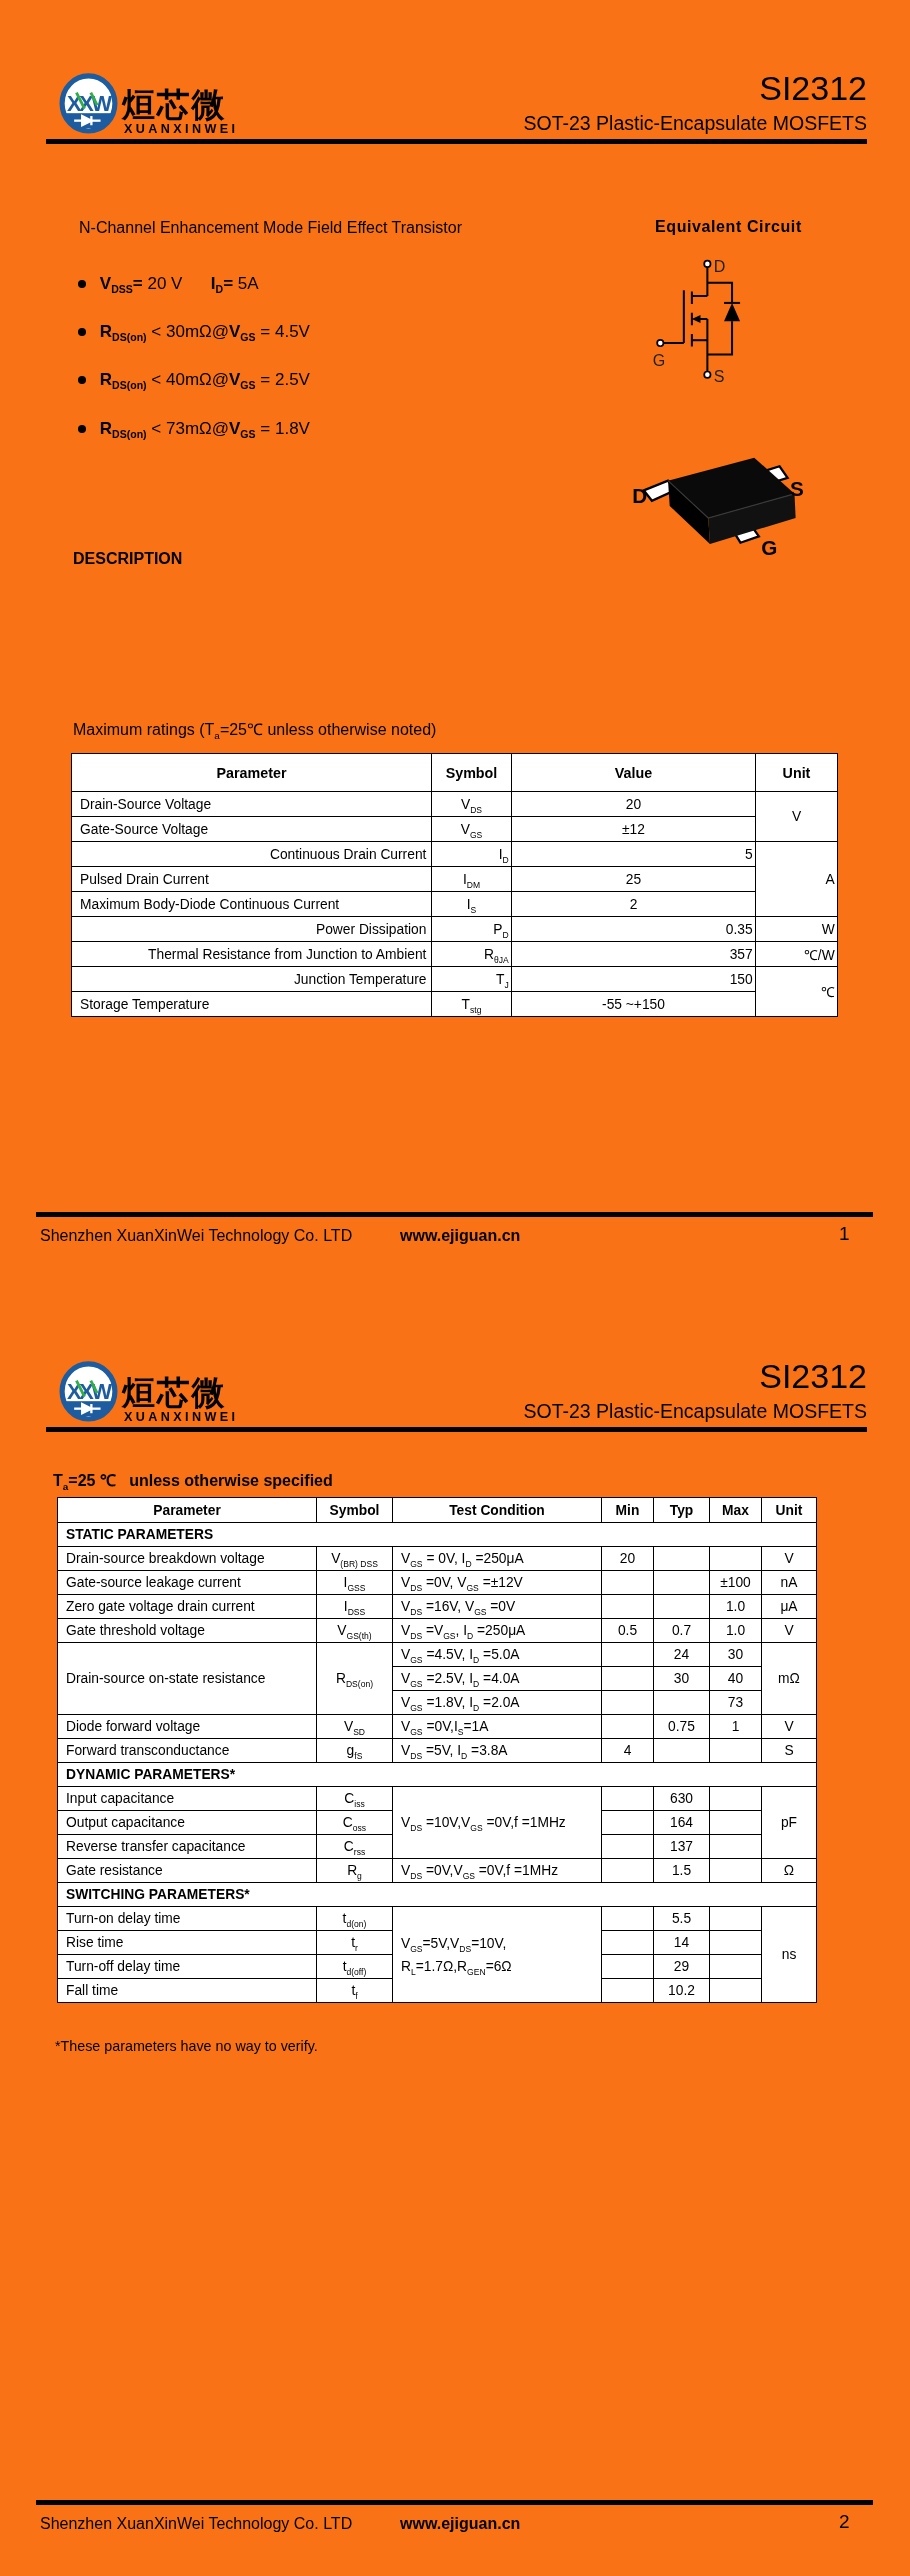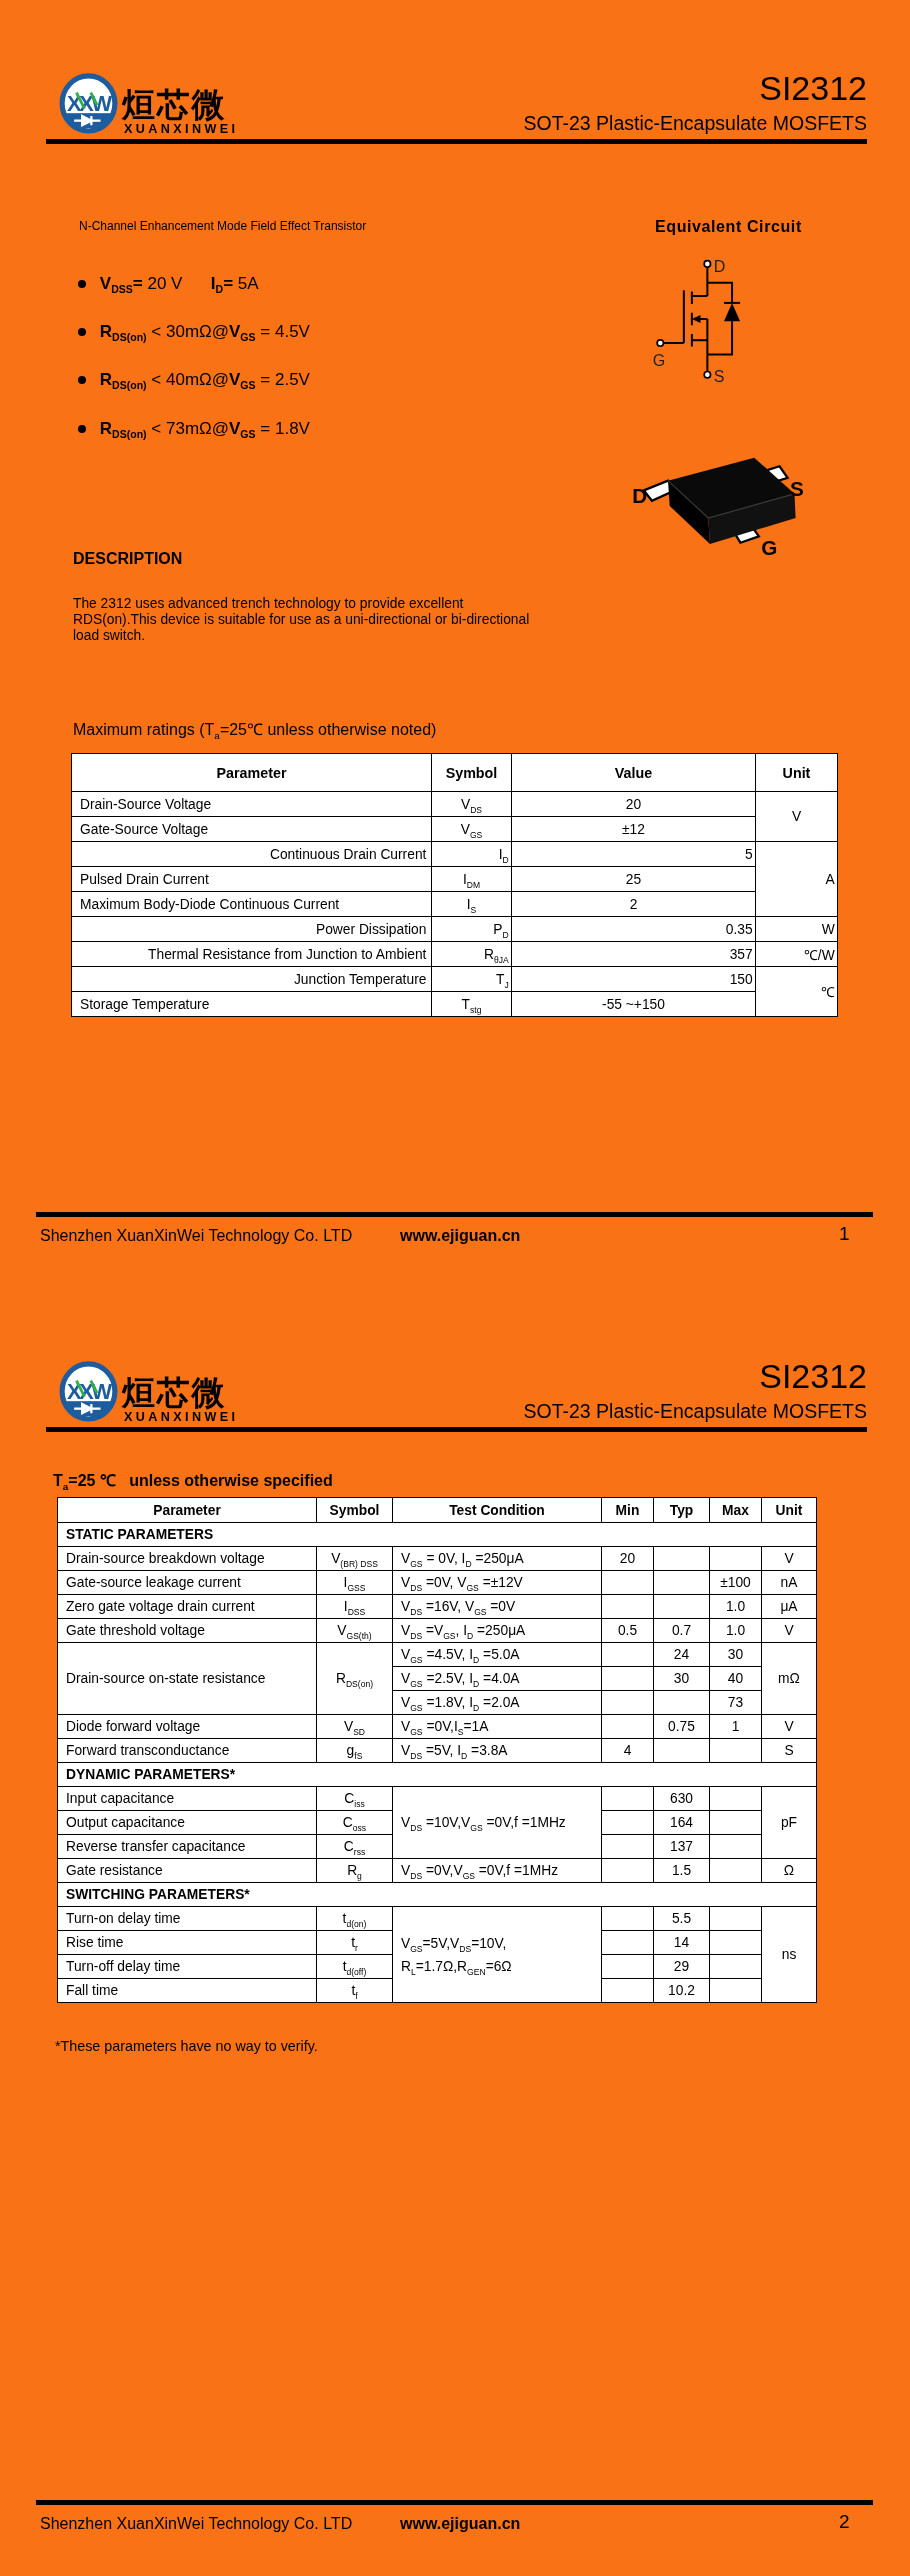--- a/index.html
+++ b/index.html
@@ -9,21 +9,21 @@
 
   
   .logo-svg { position:absolute; left:59px; top:73px; }
   .brand-cn { position:absolute; left:122px; top:63px; font-size:33px; font-weight:700; letter-spacing:1.7px; white-space:nowrap;margin-top:20px; }
   .brand-en { position:absolute; left:124px; top:122px; font-size:12.6px; font-weight:600; letter-spacing:3.4px; white-space:nowrap; }
   .part-number { position:absolute; right:43px; top:69px; font-size:34px; text-align:right; white-space:nowrap; }
   .part-family { position:absolute; right:43px; top:112px; font-size:19.5px; text-align:center; white-space:nowrap; }
   .header-rule { position:absolute; left:46px; right:43px; top:139px; height:4.6px; background:#000; }
 
   
-  .page-title { position:absolute; left:79px; top:219px; font-size:12px; }
+  .page-title { position:absolute; left:79px; top:219px; font-size:16px; }
   .equiv-title { position:absolute; left:636px; top:218px; font-size:16px; font-weight:bold; letter-spacing:0.6px;margin-left:19px; }
   .circuit-svg { position:absolute; left:647px; top:257px; }
   .package-svg { position:absolute; left:622px; top:449px; }
   .feature { position:absolute; left:78px; display:flex; align-items:center; font-size:17px; white-space:pre-wrap; }
   .feature::before { content:""; width:8px; height:8px; background:#000; border-radius:50%; margin-right:13.8px; flex:none; }
   .f1{top:274px}.f2{top:322px}.f3{top:370px}.f4{top:419px}
   .desc-heading { position:absolute; left:73px; top:550px; font-size:16px; font-weight:bold; }
   .desc-body { position:absolute; left:73px; top:596px; width:579px; font-size:13.8px; line-height:16px; }
   .ratings-title { position:absolute; left:73px; top:718px; font-size:16px; font-weight:normal; }
 
@@ -120,25 +120,20 @@
     <polygon points="80,55 230,15 300,78 150,120" fill="#0a0a0a"></polygon>
     <polygon points="80,55 150,120 153,165 83,99" fill="#000"></polygon>
     <polygon points="150,120 300,78 302,120 153,165" fill="#111"></polygon>
     <polyline points="80,55 150,120 300,78" fill="none" stroke="#3a3a3a" stroke-width="2"></polyline>
     <text x="18" y="94" font-size="36" font-weight="bold">D</text>
     <text x="292" y="82" font-size="36" font-weight="bold">S</text>
     <text x="242" y="184" font-size="36" font-weight="bold">G</text>
   </svg>
 
   <div class="desc-heading">DESCRIPTION</div>
-  <div class="desc-body">
-    <div>The 2312 uses advanced trench technology to provide excellent</div>
-    <div>RDS(on).This device is suitable for use as a uni-directional or bi-directional</div>
-    <div>load switch.</div>
-  </div>
 
   <div class="ratings-title">Maximum ratings (T<sub>a</sub>=25℃ unless otherwise noted)</div>
   <table class="t1">
     <colgroup>
         <col style="width:360px">
         <col style="width:80px">
         <col style="width:244px">
         <col style="width:82px">
       </colgroup>
     <thead>

